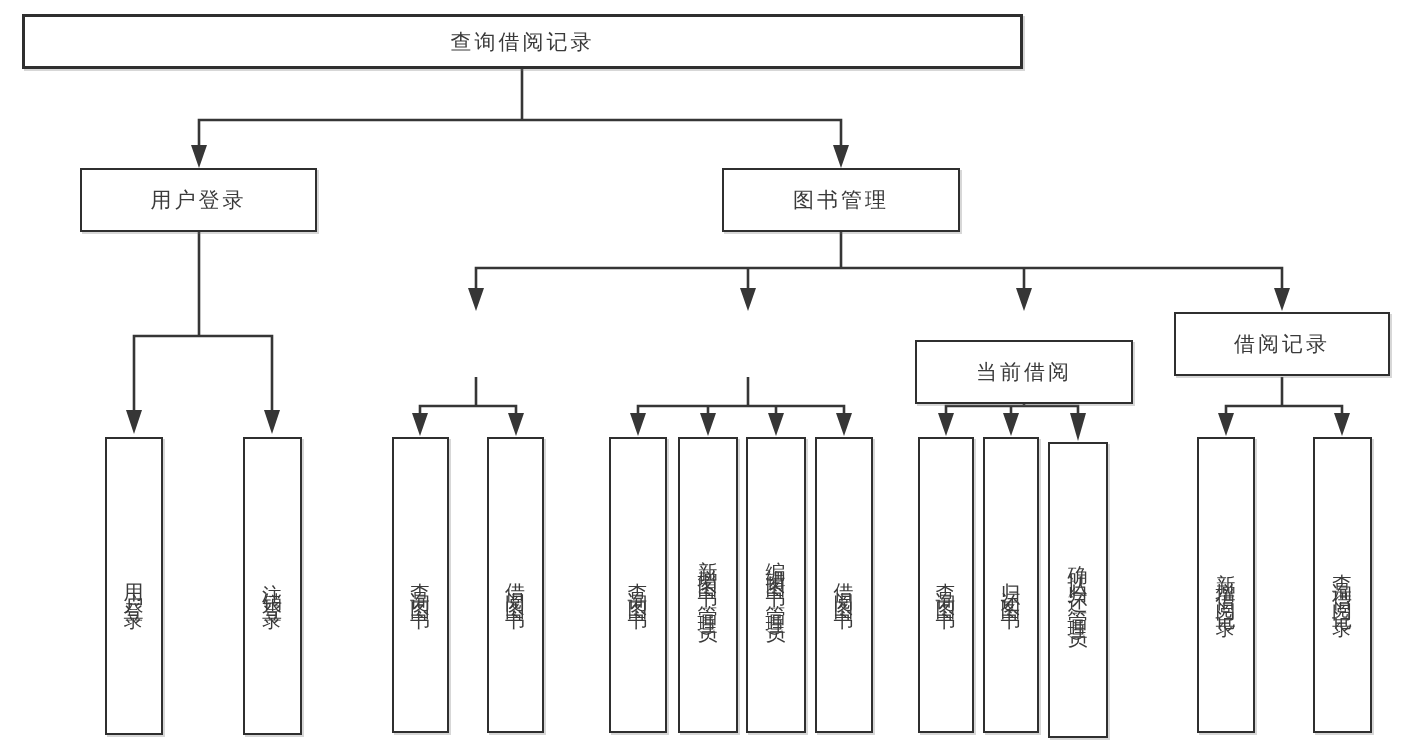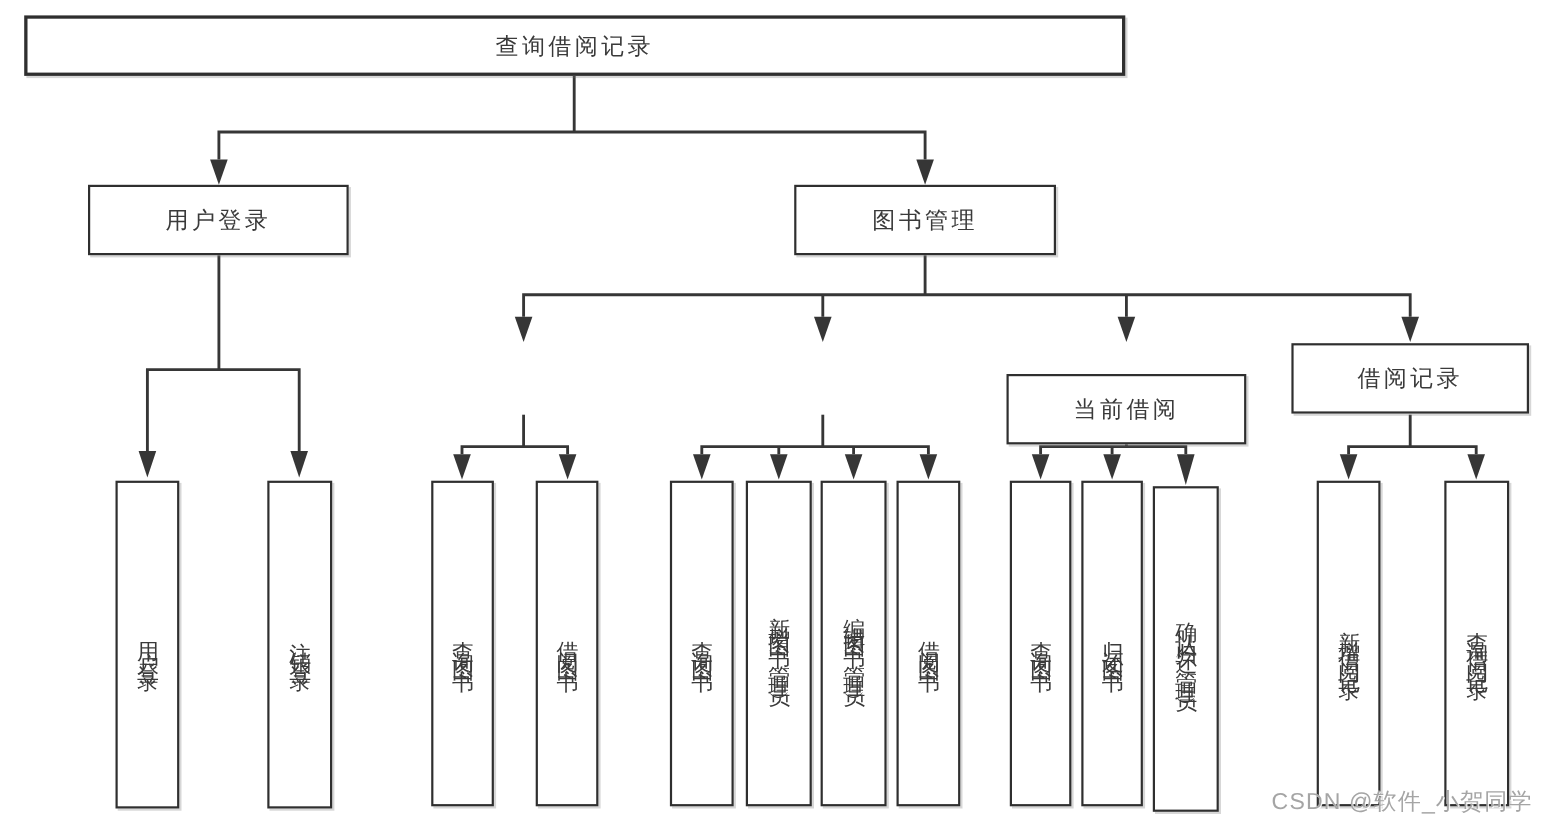--- a/index.html
+++ b/index.html
@@ -192,15 +192,14 @@
     <span class="vlabel">确认归还（管理员）</span>
   </div>
 
   <div class="vbox" style="left:1197px; top:437px; width:58px; height:296px;">
     <span class="vlabel">新增借阅记录</span>
   </div>
   <div class="vbox" style="left:1313px; top:437px; width:59px; height:296px;">
     <span class="vlabel">查询借阅记录</span>
   </div>
 
-  <div id="watermark">CSDN @软件_小贺同学</div>
 
 </div>
 
 </body></html>

